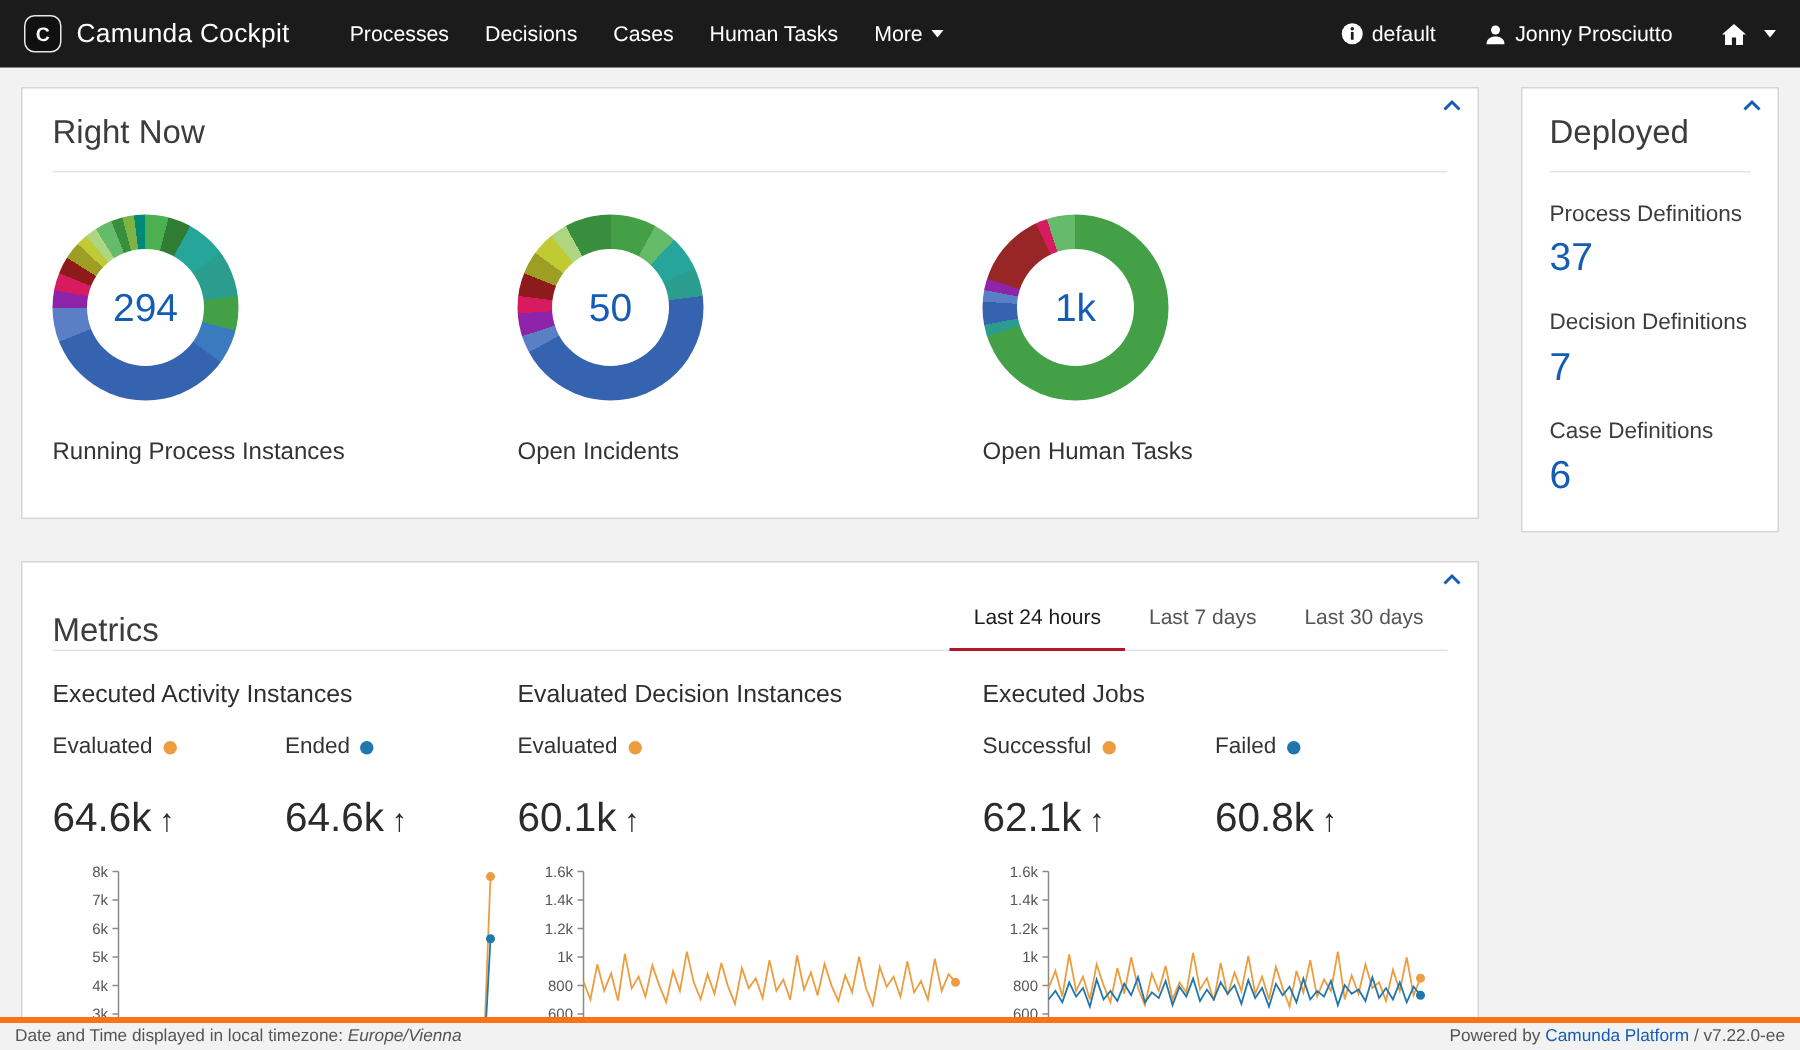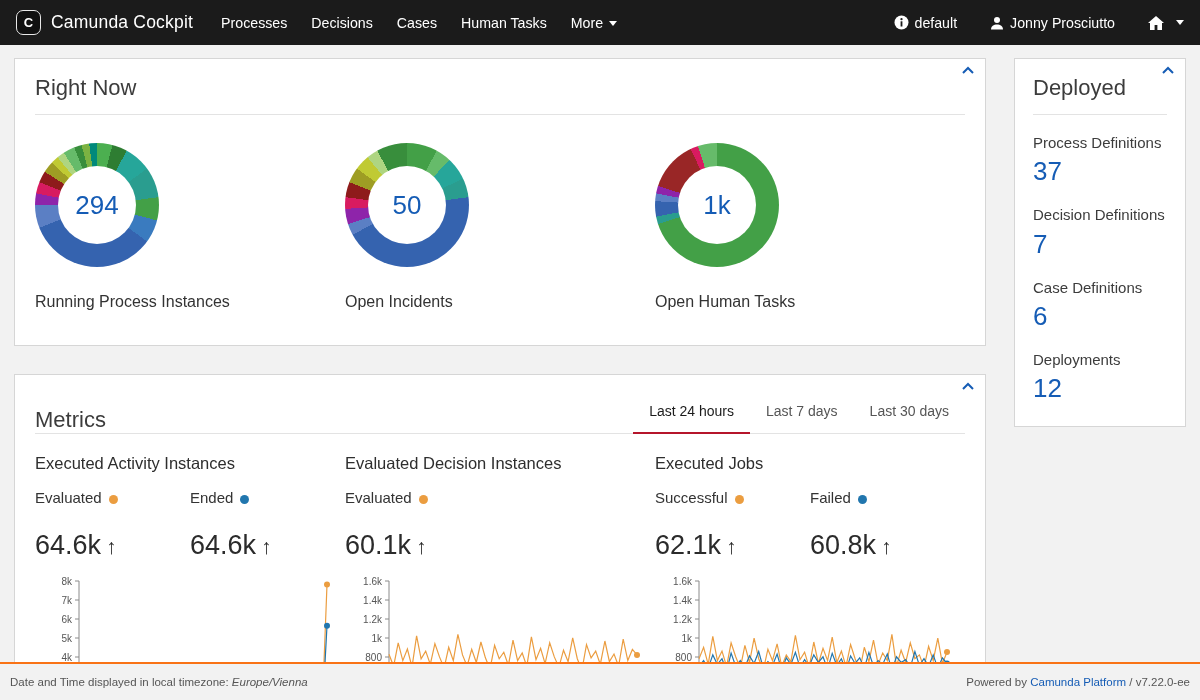--- a/index.html
+++ b/index.html
@@ -4,21 +4,21 @@
 <style>
   *{box-sizing:border-box;margin:0;padding:0}
   html,body{width:1200px;height:700px;overflow:hidden;background:#f2f2f2;
     font-family:"Liberation Sans",sans-serif;color:#333}
 
   
   .topbar{height:45px;background:#1b1b1b;display:flex;align-items:center;padding:0 16px;color:#fff}
   .logo{width:25px;height:25px;border-radius:7px;background:#101010;border:1.5px solid #e8e8e8;
     display:flex;align-items:center;justify-content:center;font-weight:bold;font-size:13px;cursor:pointer;flex:0 0 auto}
   .brand-title{margin-left:10px;font-size:17.5px;letter-spacing:.2px;white-space:nowrap}
-  .nav-links{margin-left:28px;display:flex;gap:24px;align-items:flex-start}
+  .nav-links{margin-left:40px;display:flex;gap:24px;align-items:flex-start}
   .nav-link{font-size:14.2px;cursor:pointer;white-space:nowrap}
   .caret{display:inline-block;width:0;height:0;border-left:4px solid transparent;border-right:4px solid transparent;
     border-top:5px solid #fff;margin-left:6px;vertical-align:middle}
   .top-right{margin-left:auto;display:flex;gap:33px;align-items:center}
   .top-item{display:flex;align-items:center;gap:6px;font-size:14.2px;cursor:pointer;white-space:nowrap}
 
   
   .layout{display:flex;gap:28px;padding:13px 14px;align-items:flex-start}
   .main-col{flex:1;min-width:0;display:flex;flex-direction:column;gap:28px}
   .card{background:#fff;border:1px solid #d6d6d6;position:relative}
@@ -53,21 +53,21 @@
   .mini-chart{margin-top:12px;display:block}
 
   
   .aside-col{width:172px;flex:0 0 172px}
   .deployed-pad{padding:16px 18px 22px}
   .dep-item{margin-top:18px}
   .dep-label{font-size:15px;color:#3c3c3c;line-height:1.35}
   .dep-value{font-size:26px;color:#155cb5;margin-top:3px;cursor:pointer}
 
   
-  .footer{position:fixed;left:0;right:0;bottom:0;height:38px;background:#f2f2f2;border-top:2px solid #f97316;
+  .footer{position:fixed;left:0;right:0;bottom:0;height:22px;background:#f2f2f2;border-top:4px solid #f97316;
     display:flex;justify-content:space-between;align-items:center;padding:0 10px;font-size:11.5px;color:#555;z-index:5}
   .footer .tz{font-style:italic}
   .footer .link{color:#155cb5;cursor:pointer}
 </style>
 </head>
 <body>
 
 <nav class="topbar">
   <div class="logo">
     <span>C</span>
@@ -322,24 +322,20 @@
           <div class="dep-value">37</div>
         </div>
         <div class="dep-item">
           <div class="dep-label">Decision Definitions</div>
           <div class="dep-value">7</div>
         </div>
         <div class="dep-item">
           <div class="dep-label">Case Definitions</div>
           <div class="dep-value">6</div>
         </div>
-        <div class="dep-item">
-          <div class="dep-label">Deployments</div>
-          <div class="dep-value">12</div>
-        </div>
       </div>
     </section>
   </aside>
 </div>
 
 <div class="footer">
   <span>
     <span>Date and Time displayed in local timezone: </span><span class="tz">Europe/Vienna</span>
   </span>
   <span>

